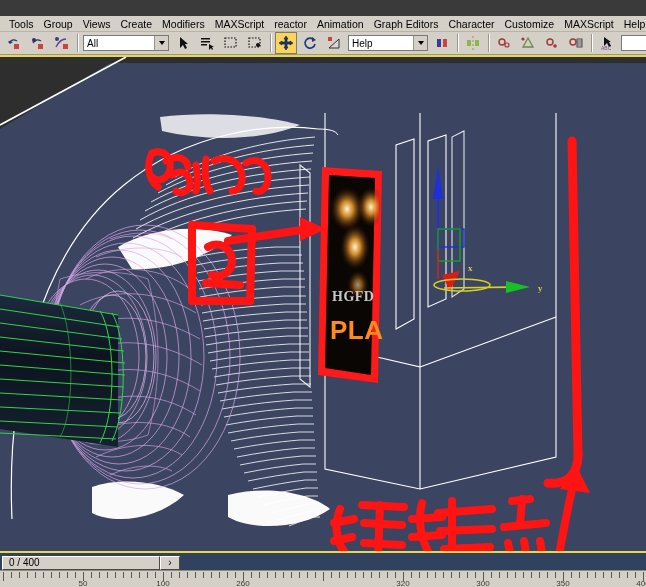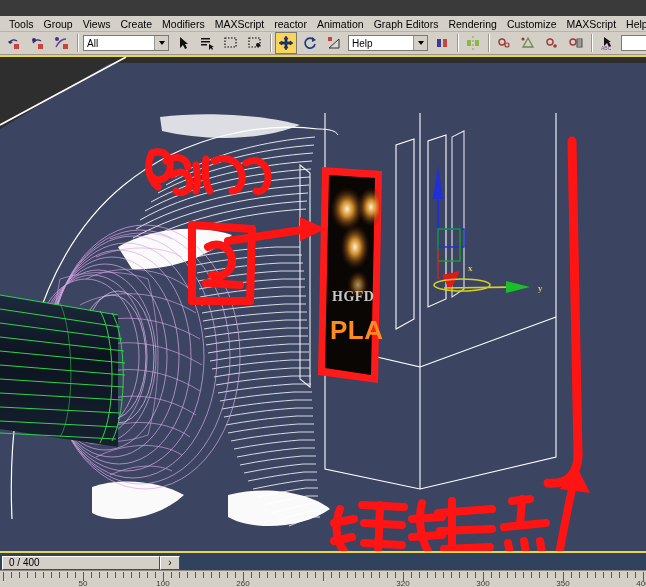--- a/index.html
+++ b/index.html
@@ -65,21 +65,21 @@
   <div class="menubar" id="menubar">
       <div class="menuitem">Tools</div>
       <div class="menuitem">Group</div>
       <div class="menuitem">Views</div>
       <div class="menuitem">Create</div>
       <div class="menuitem">Modifiers</div>
       <div class="menuitem">MAXScript</div>
       <div class="menuitem">reactor</div>
       <div class="menuitem">Animation</div>
       <div class="menuitem">Graph Editors</div>
-      <div class="menuitem">Rendering</div>
+      <div class="menuitem">Character</div>
       <div class="menuitem">Customize</div>
       <div class="menuitem">MAXScript</div>
       <div class="menuitem">Help</div>
     </div>
 
   <div class="toolbar" id="toolbar">
       <div class="tb">
         <svg width="16" height="16" viewBox="0 0 16 16">
           <path d="M3 8 q3-5 8-2" stroke="#30306a" fill="none" stroke-width="1.4"></path>
           <rect x="8" y="9" width="5" height="5" fill="#c8443c"></rect>

